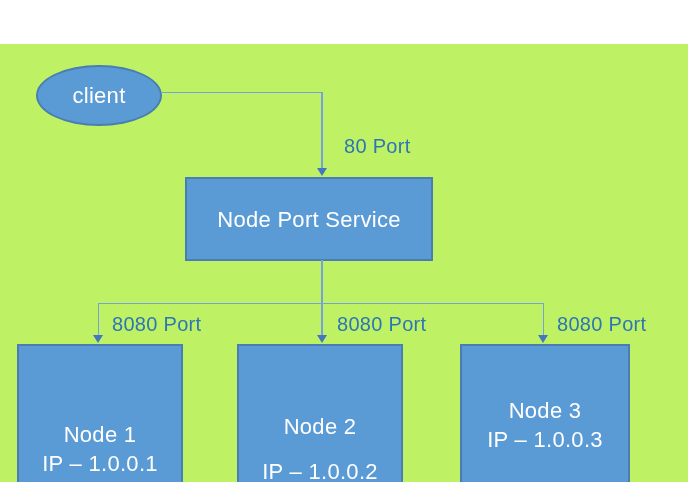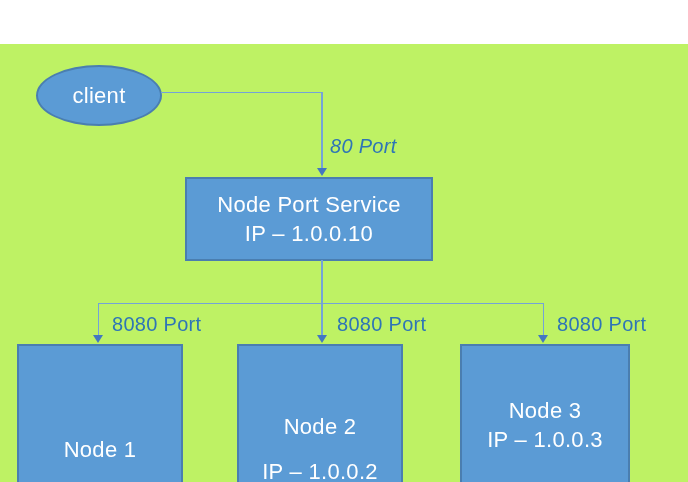--- a/index.html
+++ b/index.html
@@ -68,60 +68,60 @@
   .arrow-node-3  { left: 537.8px; top: 291px; }
 
   
   .port-label {
     position: absolute;
     color: #2e75b6;
     font-size: 20px;
     white-space: nowrap;
     letter-spacing: 0.3px;
   }
-  .label-80     { left: 330px; top: 91px; font-style: italic; }
+  .label-80     { left: 344px; top: 91px; }
   .label-8080-1 { left: 112px; top: 269px; }
   .label-8080-2 { left: 337px; top: 269px; }
   .label-8080-3 { left: 557px; top: 269px; }
 </style>
 </head>
 <body>
 
 <div class="canvas">
 
   <div class="shape ellipse client-shape">
     <span>client</span>
   </div>
 
   <div class="h-line client-h"></div>
   <div class="v-line client-v"></div>
   <div class="arrow-down arrow-service"></div>
   <div class="port-label label-80">80 Port</div>
 
   <div class="shape service-box">
     <div>Node Port Service</div>
-    <div>IP – 1.0.0.10</div>
   </div>
 
   <div class="v-line service-v"></div>
   <div class="h-line branch-h"></div>
 
   <div class="v-line drop-1"></div>
   <div class="v-line drop-2"></div>
   <div class="v-line drop-3"></div>
   <div class="arrow-down arrow-node-1"></div>
   <div class="arrow-down arrow-node-2"></div>
   <div class="arrow-down arrow-node-3"></div>
 
   <div class="port-label label-8080-1">8080 Port</div>
   <div class="port-label label-8080-2">8080 Port</div>
   <div class="port-label label-8080-3">8080 Port</div>
 
   <div class="shape node-box node-1">
     <div>Node 1</div>
+    <div>IP – 1.0.0.1</div>
   </div>
   <div class="shape node-box node-2">
     <div>Node 2</div>
     <div>IP – 1.0.0.2</div>
   </div>
   <div class="shape node-box node-3">
     <div>Node 3</div>
     <div>IP – 1.0.0.3</div>
   </div>
 

